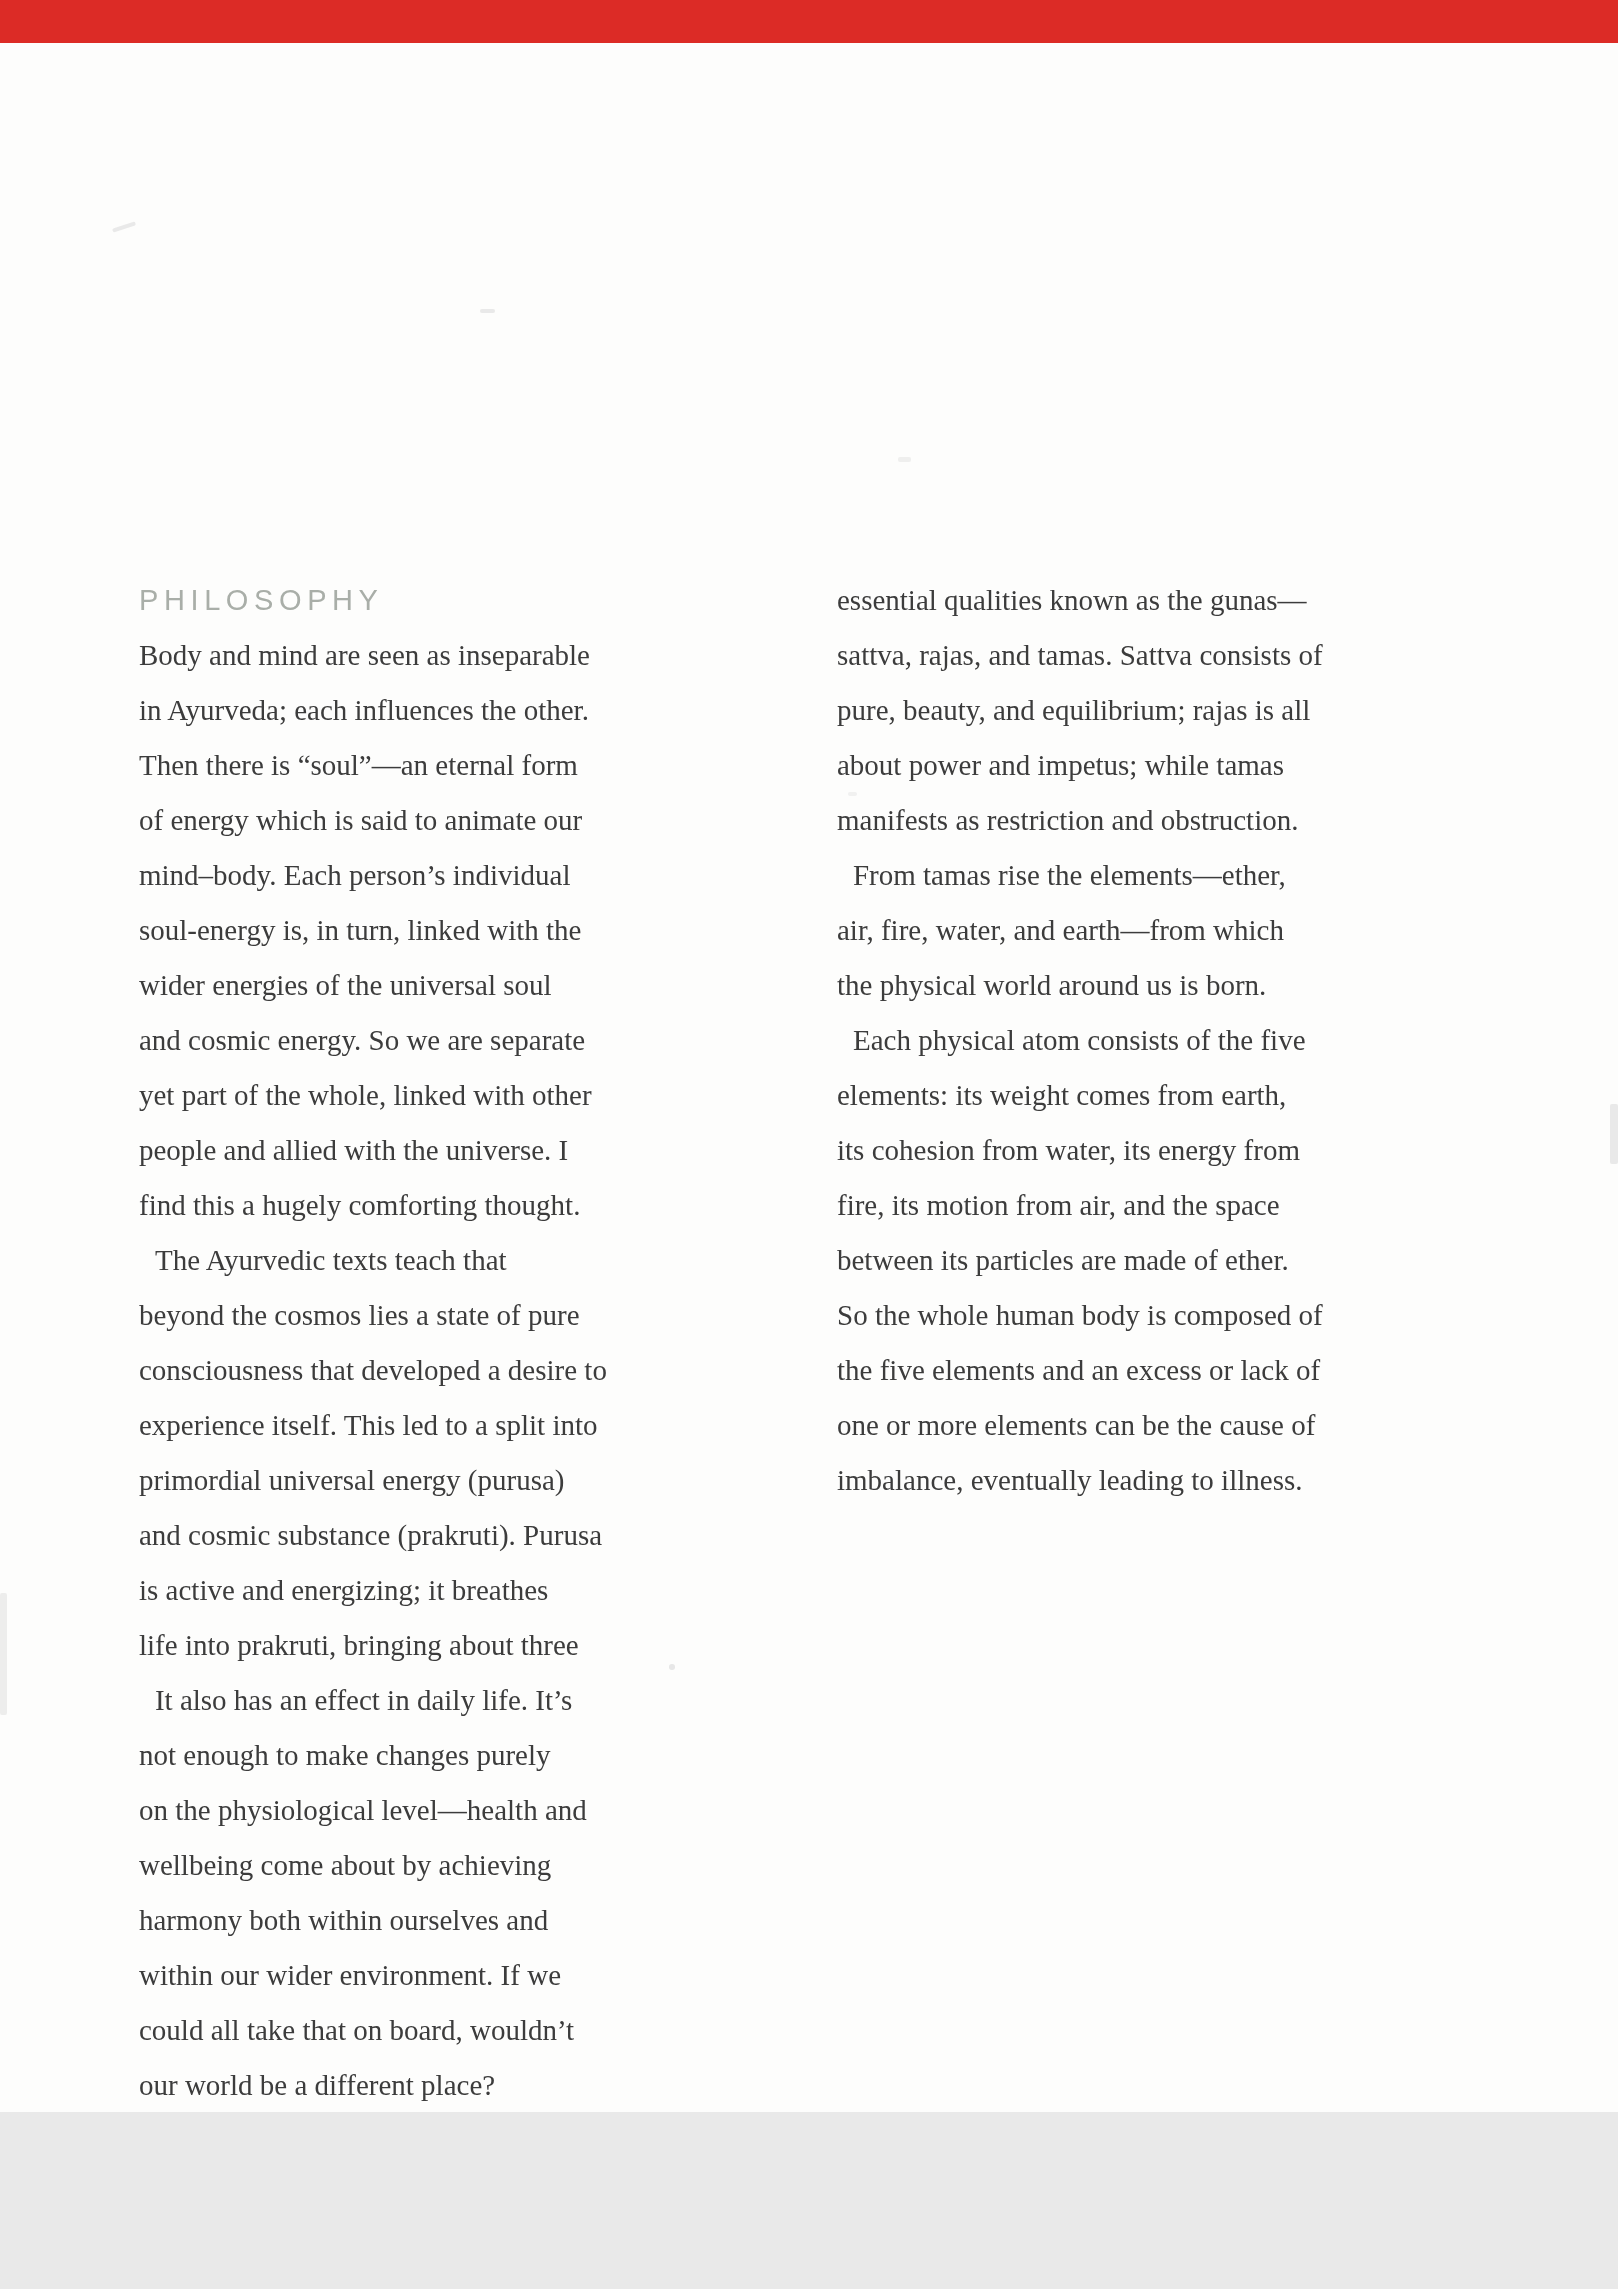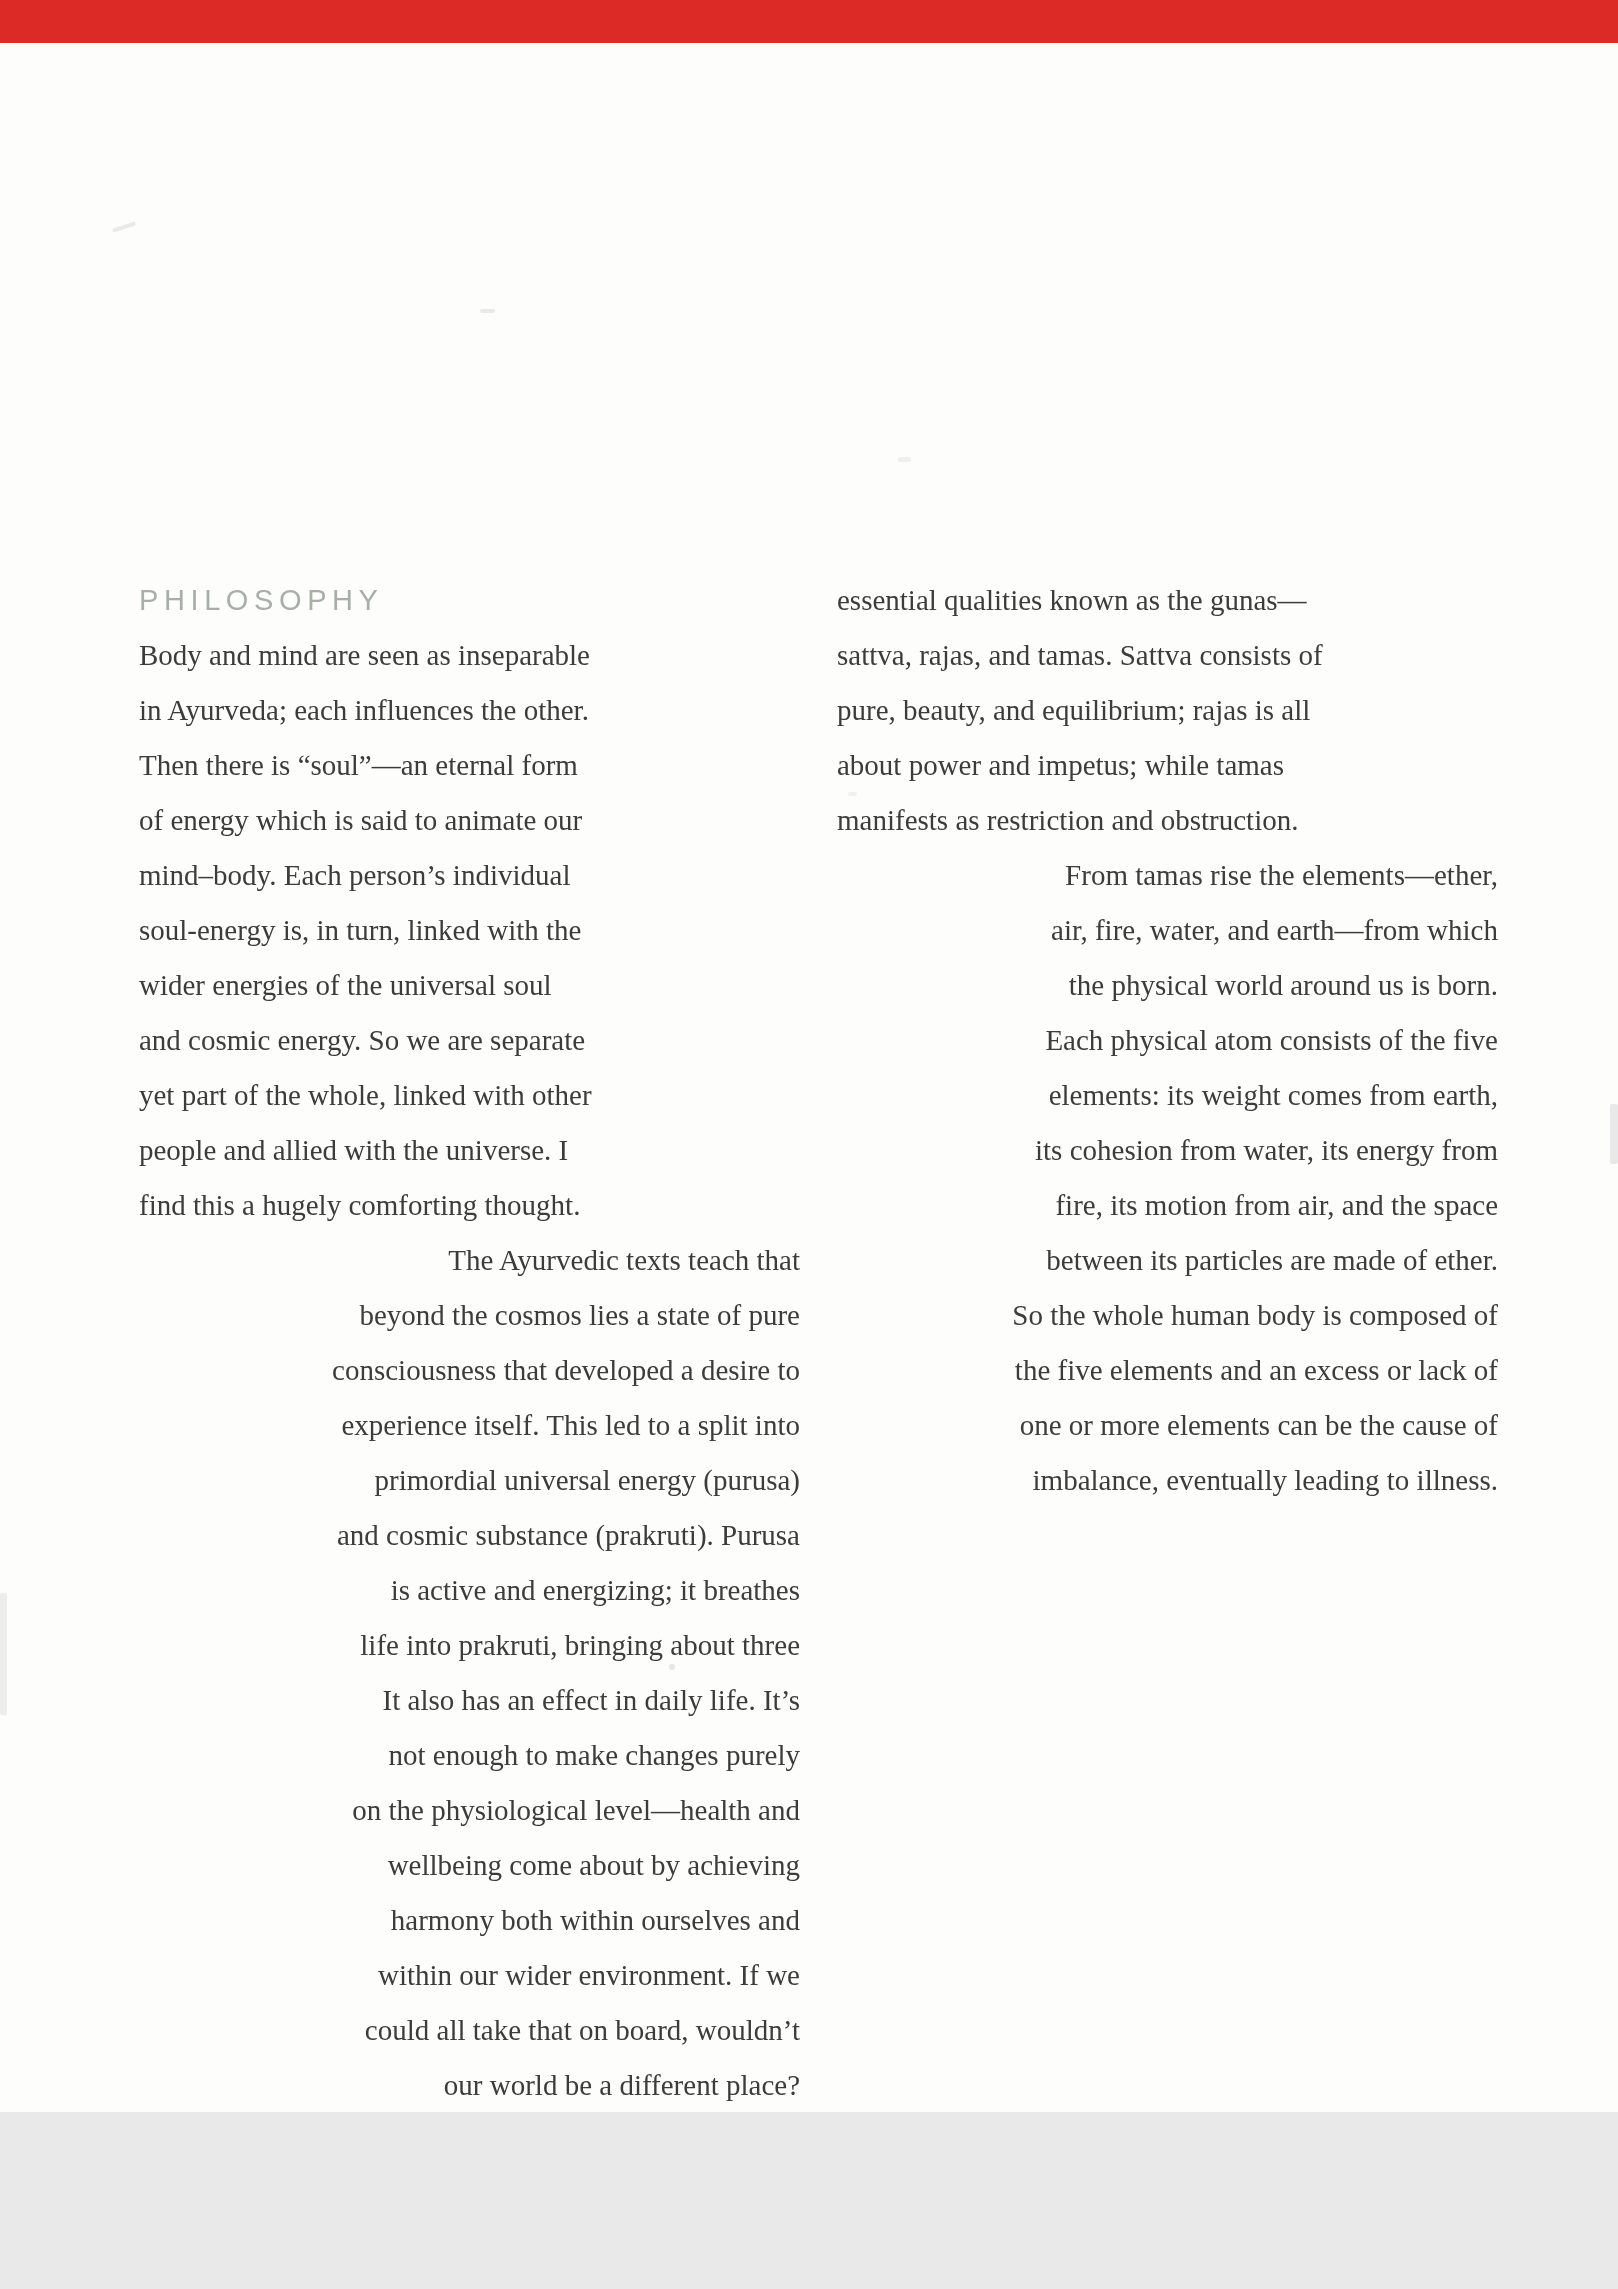--- a/index.html
+++ b/index.html
@@ -36,21 +36,21 @@
     color:#a9aea8;
   }
   .para{
     margin:0;
     white-space:pre-line;
     font-family:"Liberation Serif", serif;
     font-size:29px;
     line-height:55px;
     color:#3c3c3c;
   }
-  .para.indent{text-indent:0.55em;text-align:right;}
+  .para.indent{text-indent:0.55em;}
   .footer{
     position:absolute;
     top:2204px;
     right:75px;
     display:flex;
     align-items:flex-end;
     gap:35px;
     margin-top:32px;
   }
   .book-title{

